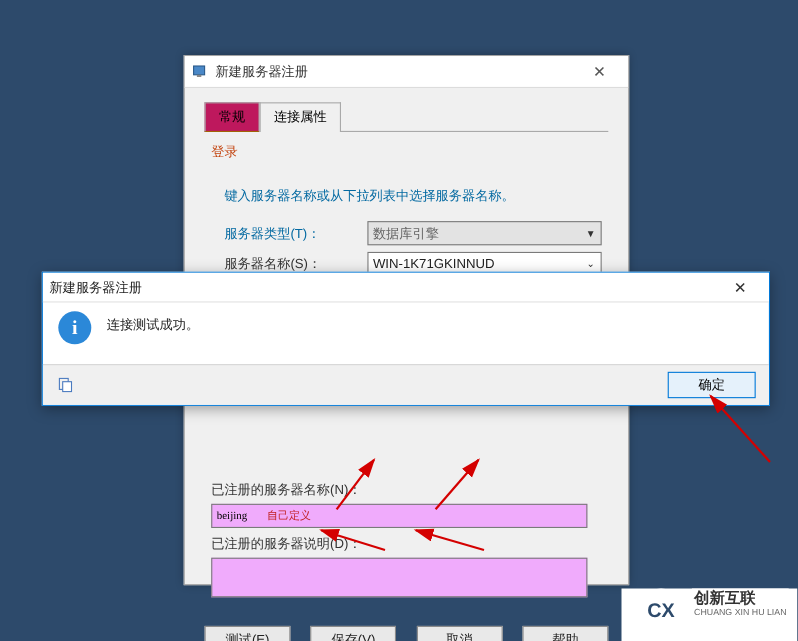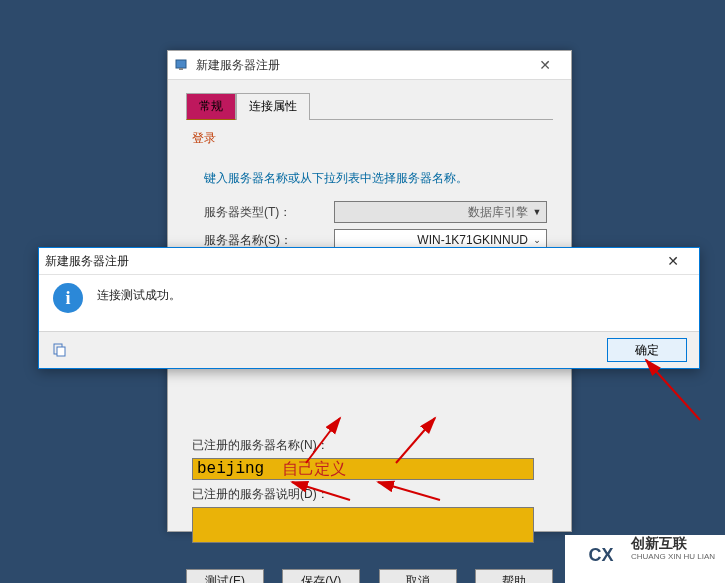--- a/index.html
+++ b/index.html
@@ -100,35 +100,34 @@
   .form-row {
     display: flex;
     align-items: center;
     margin: 6px 0 6px 12px;
   }
   .form-label {
     width: 130px;
     color: #333;
   }
   .form-label.disabled {
-    color: #404040;
+    color: #0369a1;
   }
   .form-control {
     flex: 1;
   }
 
   .dropdown {
     display: flex;
     align-items: center;
     border: 1px solid #7a7a7a;
     background: #ffffff;
     height: 20px;
     padding-left: 4px;
     color: #222;
-    text-align: right;
   }
   .dropdown.disabled {
     background: #e3e3e3;
     color: #666;
   }
   .dropdown-text { flex: 1; white-space: nowrap; overflow: hidden; }
   .dropdown-arrow {
     width: 18px;
     display: flex;
     align-items: center;
@@ -139,24 +138,24 @@
 
   .section-label {
     margin: 6px 0 4px 6px;
     color: #333;
   }
 
   .text-input {
     width: 332px;
     height: 20px;
     border: 1px solid #7a7a7a;
-    background: #eab308;
+    background: #f0abfc;
     padding: 0 4px;
-    font-family: Liberation Mono, monospace;
-    font-size: 16px;
+    font-family: Liberation Serif, serif;
+    font-size: 10px;
     display: flex;
     align-items: center;
     margin-left: 6px;
   }
   .text-input .annot {
     color: #c02020;
     margin-left: 18px;
   }
   .text-input.tall {
     height: 32px;

